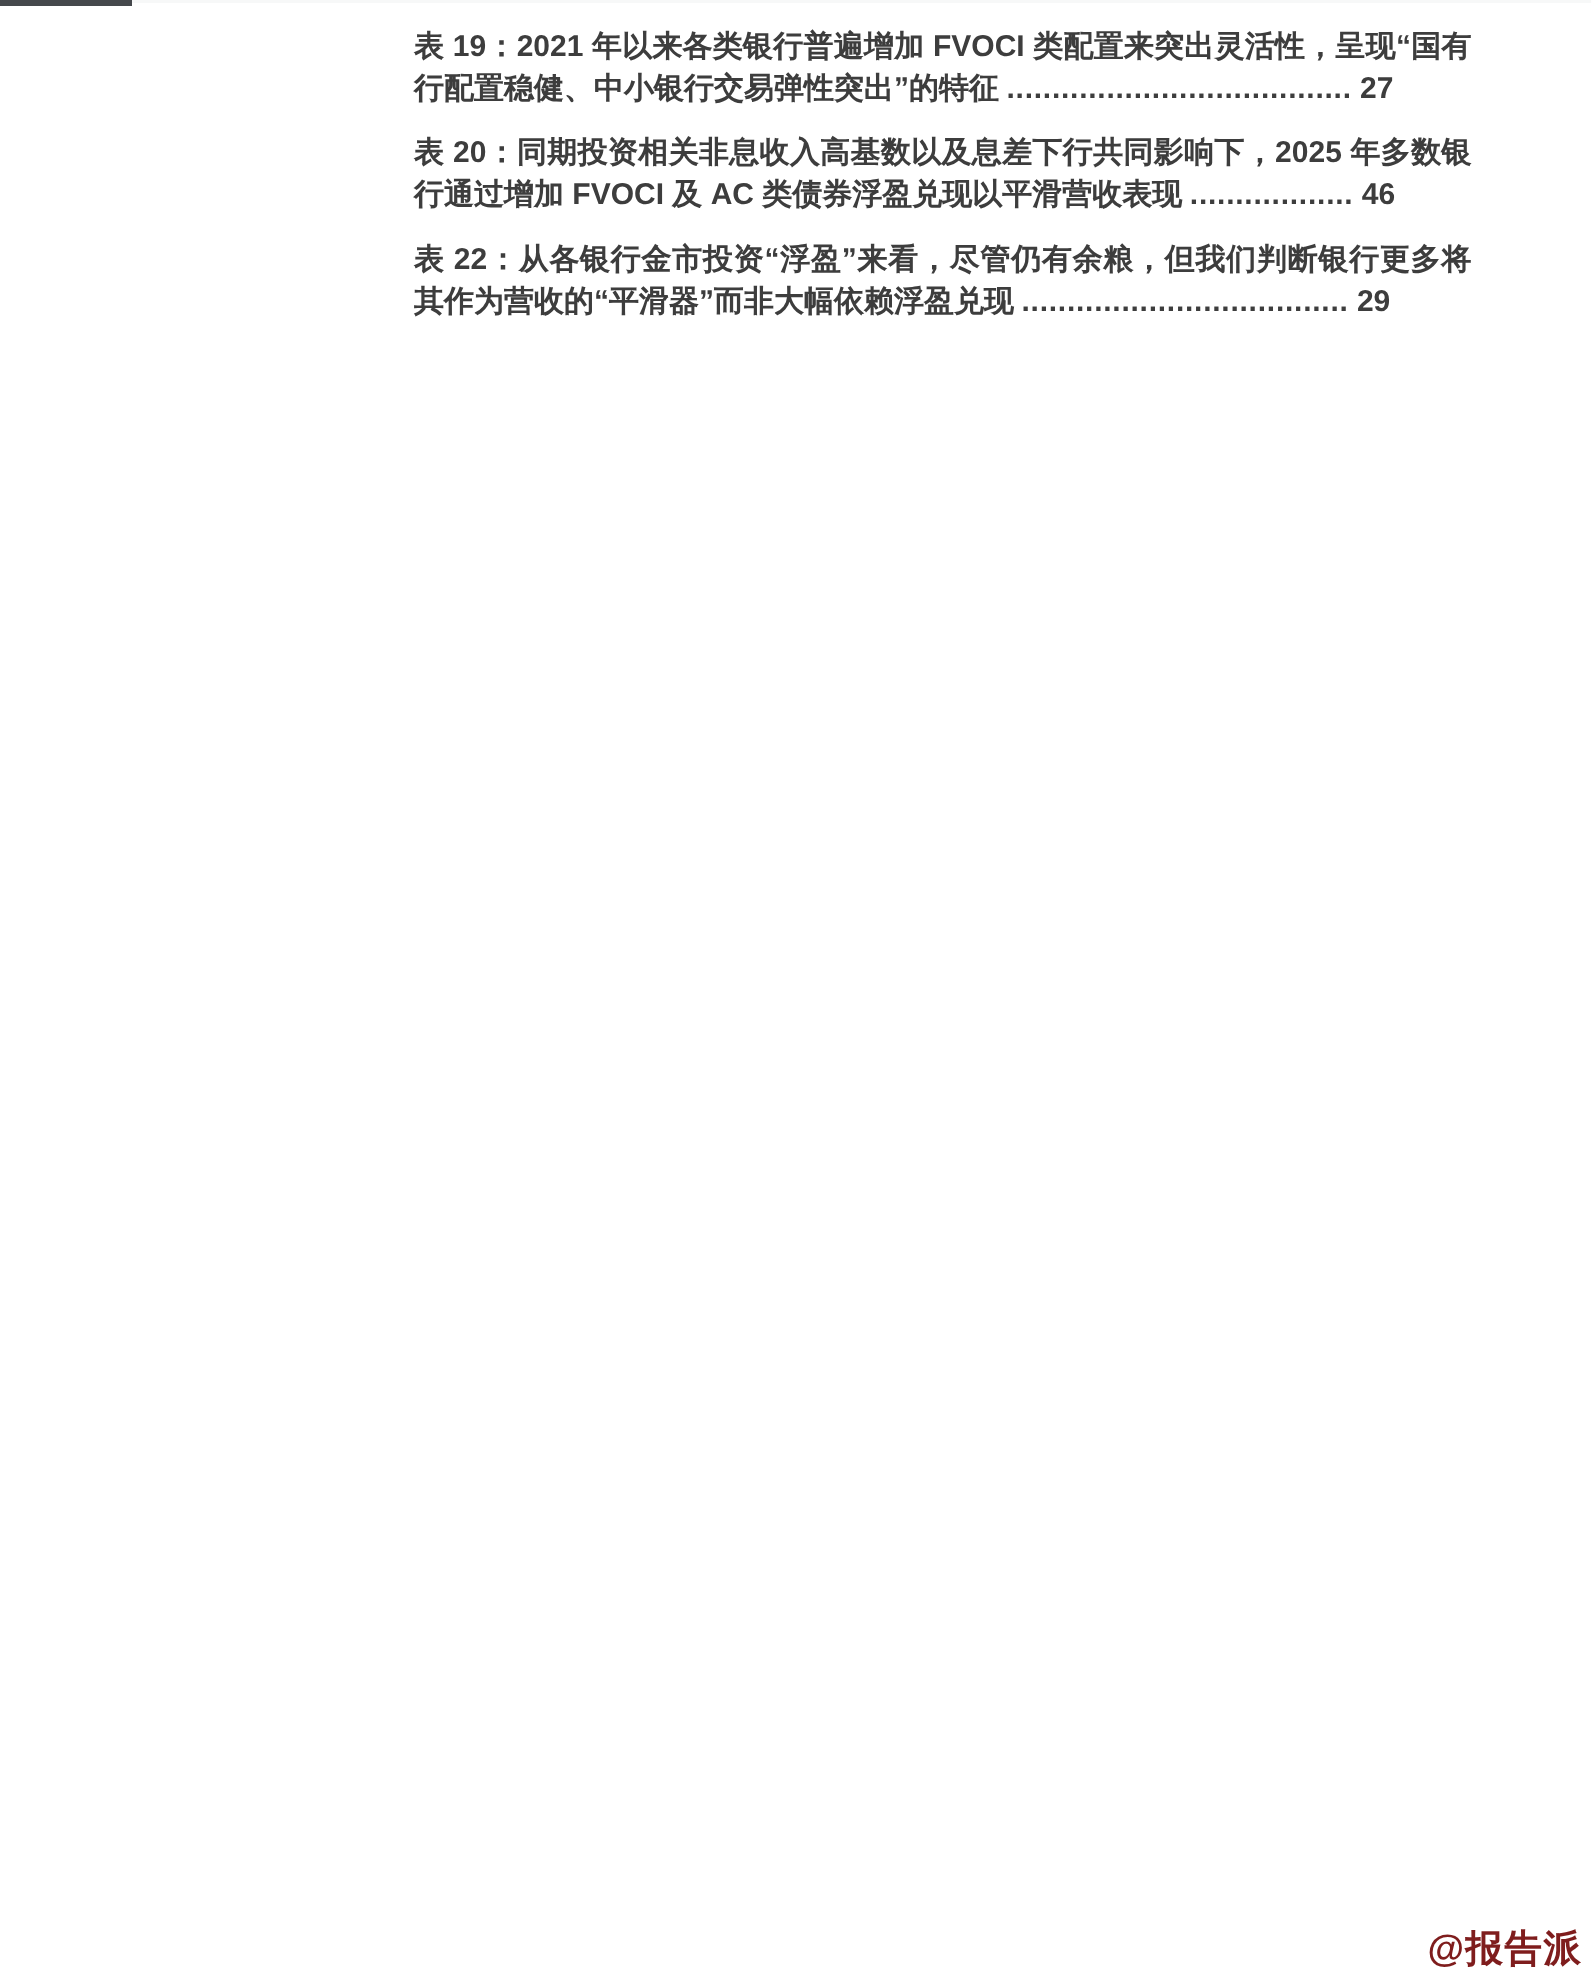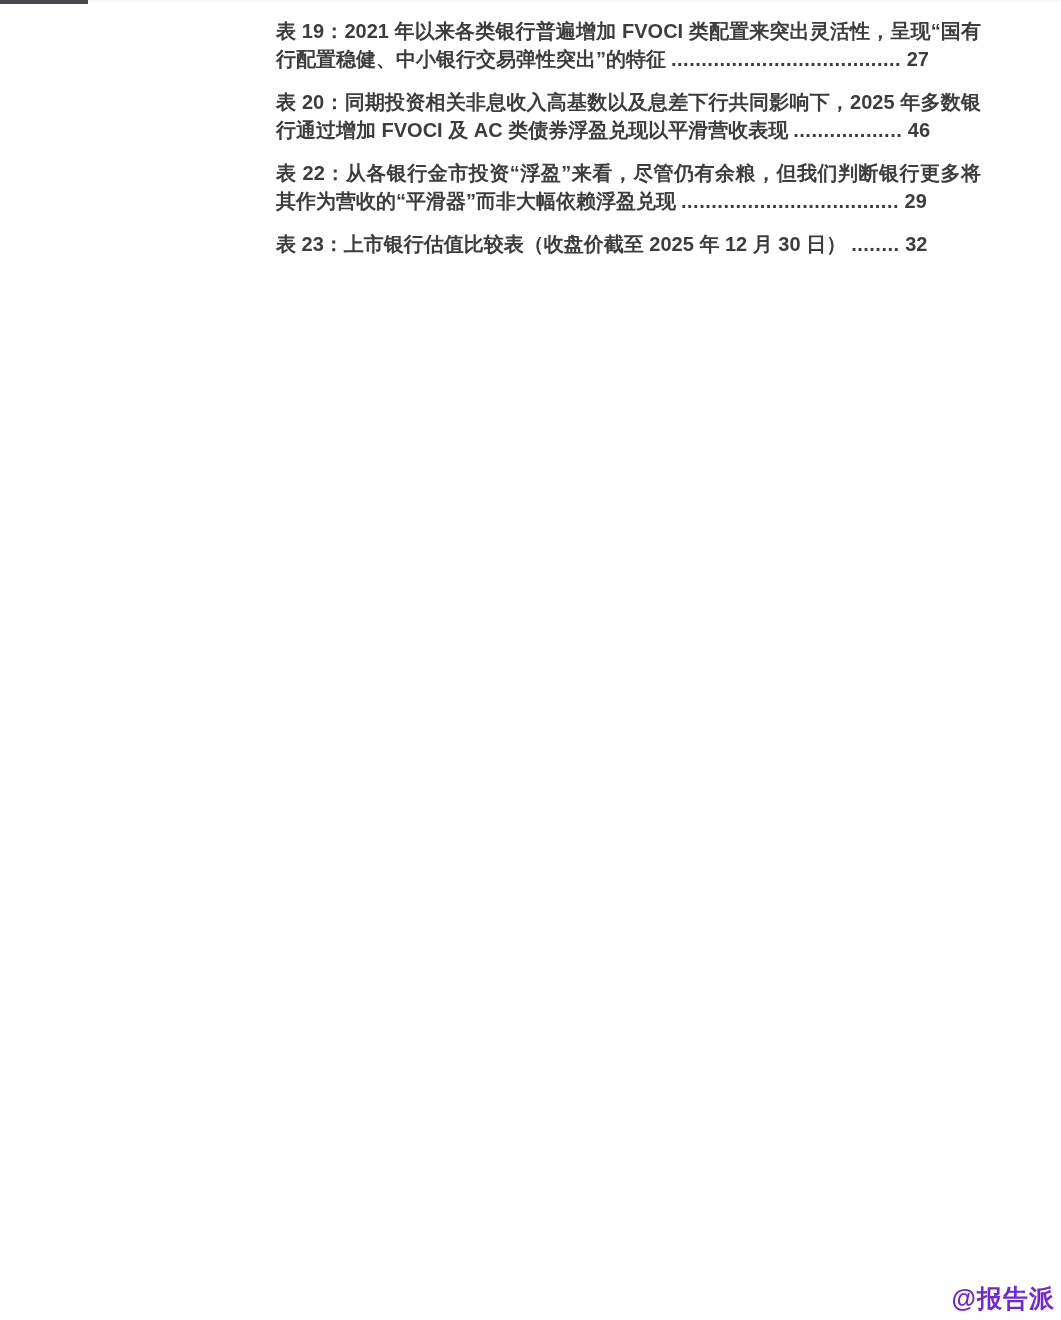--- a/index.html
+++ b/index.html
@@ -55,38 +55,37 @@
   .entry .pg {
     margin-right: 50px;
     white-space: nowrap;
   }
   .watermark {
     position: absolute;
     right: 6px;
     bottom: 5px;
     font-size: 25px;
     font-weight: 700;
-    color: #6d28d9;
+    color: #7f1d1d;
     letter-spacing: 1px;
   }
 </style>
 </head>
 <body>
 
 <div class="page">
   <div class="top-hairline"></div>
   <div class="top-bar"></div>
 
   <div class="toc">
 
     <p class="entry"><span class="t">表 19：2021 年以来各类银行普遍增加 FVOCI 类配置来突出灵活性，呈现“国有行配置稳健、中小银行交易弹性突出”的特征</span><span class="dots">......................................</span> <span class="pg">27</span></p>
 
     <p class="entry"><span class="t">表 20：同期投资相关非息收入高基数以及息差下行共同影响下，2025 年多数银行通过增加 FVOCI 及 AC 类债券浮盈兑现以平滑营收表现</span><span class="dots">..................</span> <span class="pg">46</span></p>
 
 
     <p class="entry"><span class="t">表 22：从各银行金市投资“浮盈”来看，尽管仍有余粮，但我们判断银行更多将其作为营收的“平滑器”而非大幅依赖浮盈兑现</span><span class="dots">....................................</span> <span class="pg">29</span></p>
 
-    <p class="entry"><span class="t">表 23：上市银行估值比较表（收盘价截至 2025 年 12 月 30 日）</span><span class="dots">........</span> <span class="pg">32</span></p>
 
   </div>
 
   <div class="watermark">@报告派</div>
 </div>
 
 </body></html>

